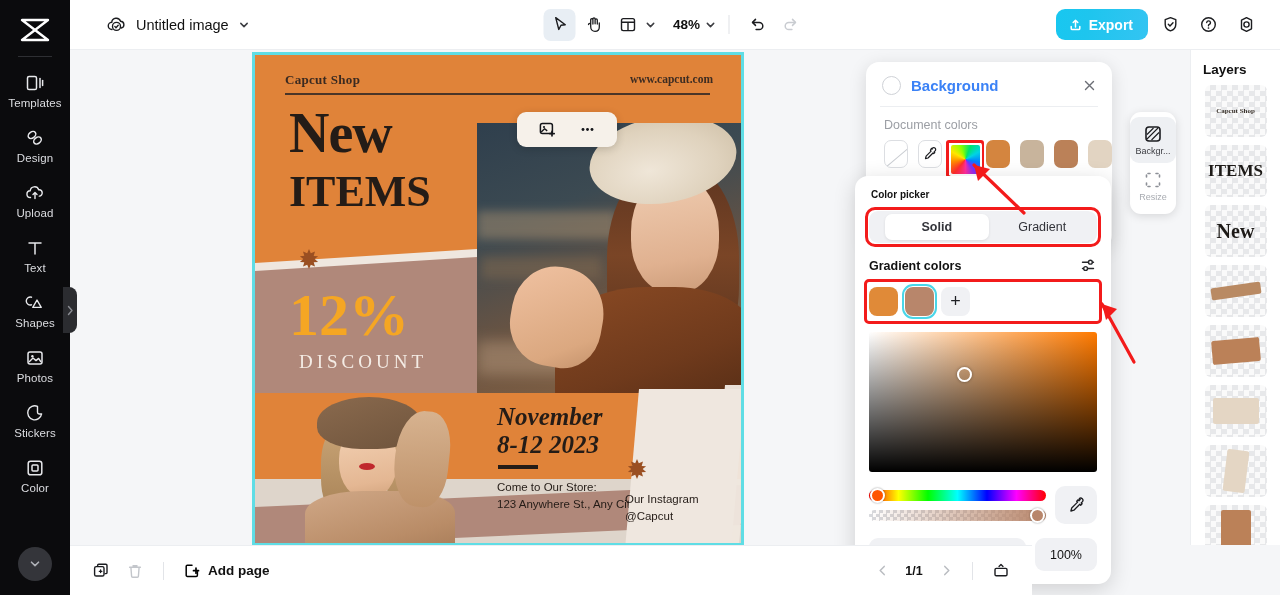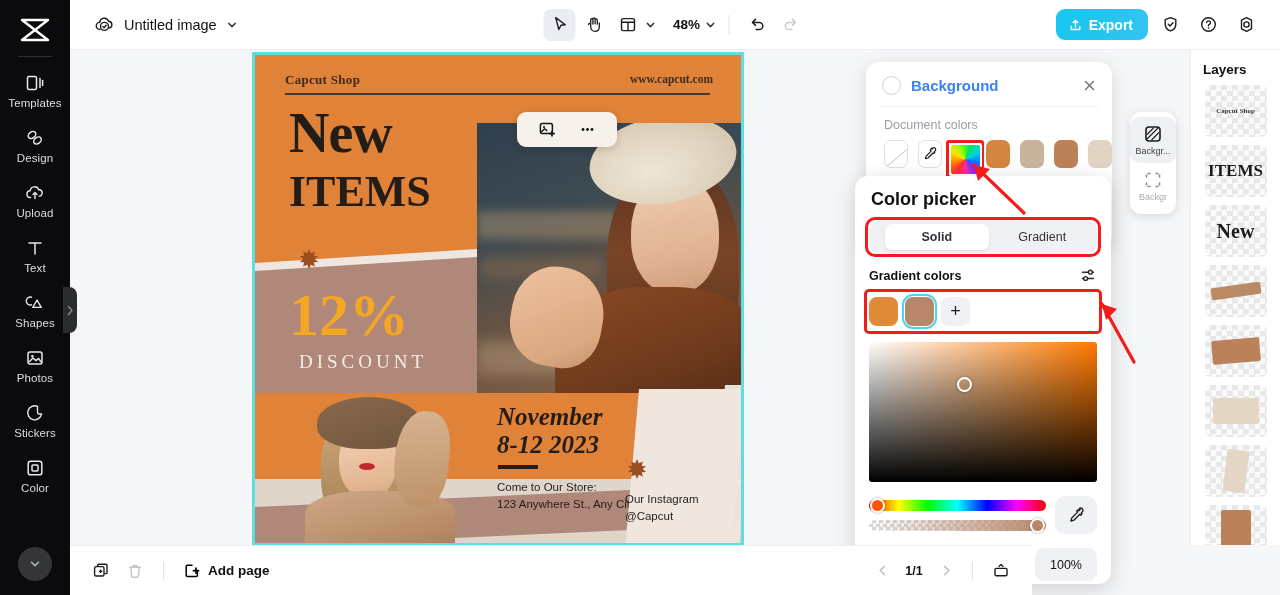--- a/index.html
+++ b/index.html
@@ -34,21 +34,21 @@
     background:#2b2c30; border-radius:0 8px 8px 0; display:flex;
     align-items:center; justify-content:center; cursor:pointer; z-index:41;
   }
 
   
   .topbar {
     position:absolute; left:70px; top:0; width:1210px; height:50px;
     background:#fff; display:flex; align-items:center; z-index:30;
     border-bottom:1px solid #eceef1;
   }
-  .tb-left { display:flex; align-items:center; gap:9px; padding-left:24px; }
+  .tb-left { display:flex; align-items:center; gap:9px; padding-left:24px;margin-left:12px; }
   .tb-cloud { width:21px; height:21px; color:#1c1d20; }
   .tb-title { font-size:14.5px; color:#111; }
   .tb-caret { width:13px; color:#3c3d42; display:flex; align-items:center; }
   .tb-center { position:absolute; left:50%; transform:translateX(-50%); display:flex; align-items:center; gap:2px; }
   .tb-btn {
     width:32px; height:32px; border-radius:7px; display:flex;
     align-items:center; justify-content:center; cursor:pointer; color:#1c1d20;
   }
   .tb-btn.active { background:#e8eef4; }
   .tb-combo { display:flex; align-items:center; gap:1px; cursor:pointer; }
@@ -185,21 +185,21 @@
   }
   .sw-wheel-inner { position:absolute; left:82.5px; top:80.5px; width:33px; height:33px; background:#fff; border-radius:2px; z-index:4; padding:2px; }
   .sw-wheel-inner > div { width:100%; height:100%; border-radius:2px;
     background:conic-gradient(from 180deg,#ff2d9c,#ff2d2d,#ff8a00,#ffe600,#8cff00,#00e36a,#00d4e3,#0080ff,#7a2dff,#ff2d9c); }
 
   
   .cp-panel {
     position:absolute; left:855px; top:176px; width:256px; height:408px; background:#fff;
     border-radius:13px; box-shadow:0 5px 22px rgba(0,0,0,.16); z-index:25; overflow:hidden;
   }
-  .cp-title { padding:13px 0 0 16px; font-size:18px; font-weight:700; color:#111; }
+  .cp-title { padding:13px 0 0 16px; font-size:10px; font-weight:700; color:#111; }
   .seg-wrap { position:relative; margin:11px 14px 0; }
   .seg {
     display:flex; height:32px; background:#f0f1f4; border-radius:9px; padding:3px; gap:2px;
   }
   .seg-btn {
     flex:1; display:flex; align-items:center; justify-content:center; font-size:12.5px;
     color:#33343a; border-radius:7px; cursor:pointer;
   }
   .seg-btn.on { background:#fff; font-weight:600; box-shadow:0 1px 3px rgba(0,0,0,.09);margin-left:13px; }
   .seg-hl { position:absolute; left:-4px; top:-4px; right:-4px; bottom:-4px; border:3px solid #f31b1b; border-radius:10px; pointer-events:none; }
@@ -586,21 +586,21 @@
           </svg>
         </span>
         <span class="ts-lbl">Backgr...</span>
       </div>
       <div class="ts-item">
         <span style="display:flex;">
           <svg width="18" height="18" viewBox="0 0 18 18" fill="none">
             <path d="M4 2.5h2M12 2.5h2M15.5 4v2M15.5 12v2M14 15.5h-2M6 15.5H4M2.5 14v-2M2.5 6V4" stroke="#8d9097" stroke-width="1.6" stroke-linecap="round"></path>
           </svg>
         </span>
-        <span class="ts-lbl dim">Backgr</span>
+        <span class="ts-lbl dim">Resize</span>
       </div>
     </div>
   </div>
 
   <div class="bg-panel">
     <div class="bgp-head">
       <span class="bgp-circ"></span>
       <span class="bgp-title">Background</span>
       <span class="bgp-x">
         <svg width="15" height="15" viewBox="0 0 15 15" fill="none">

